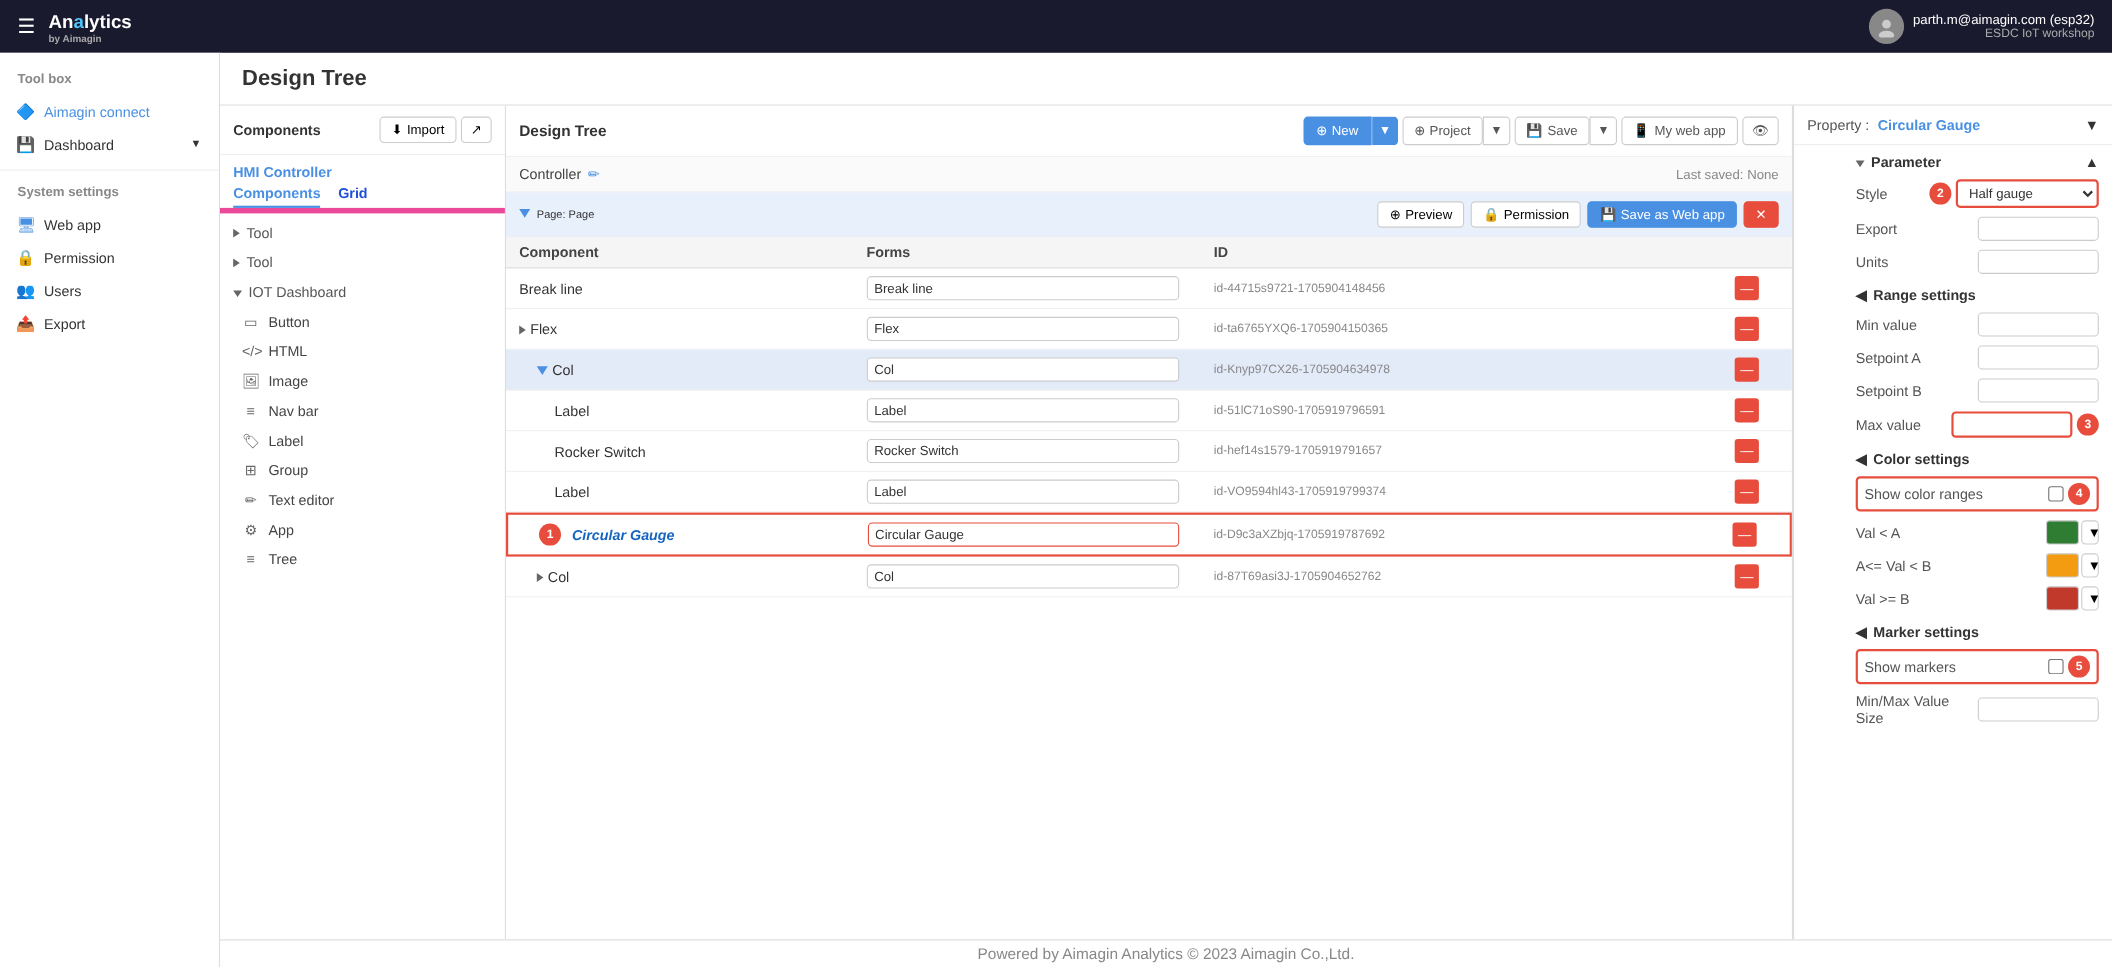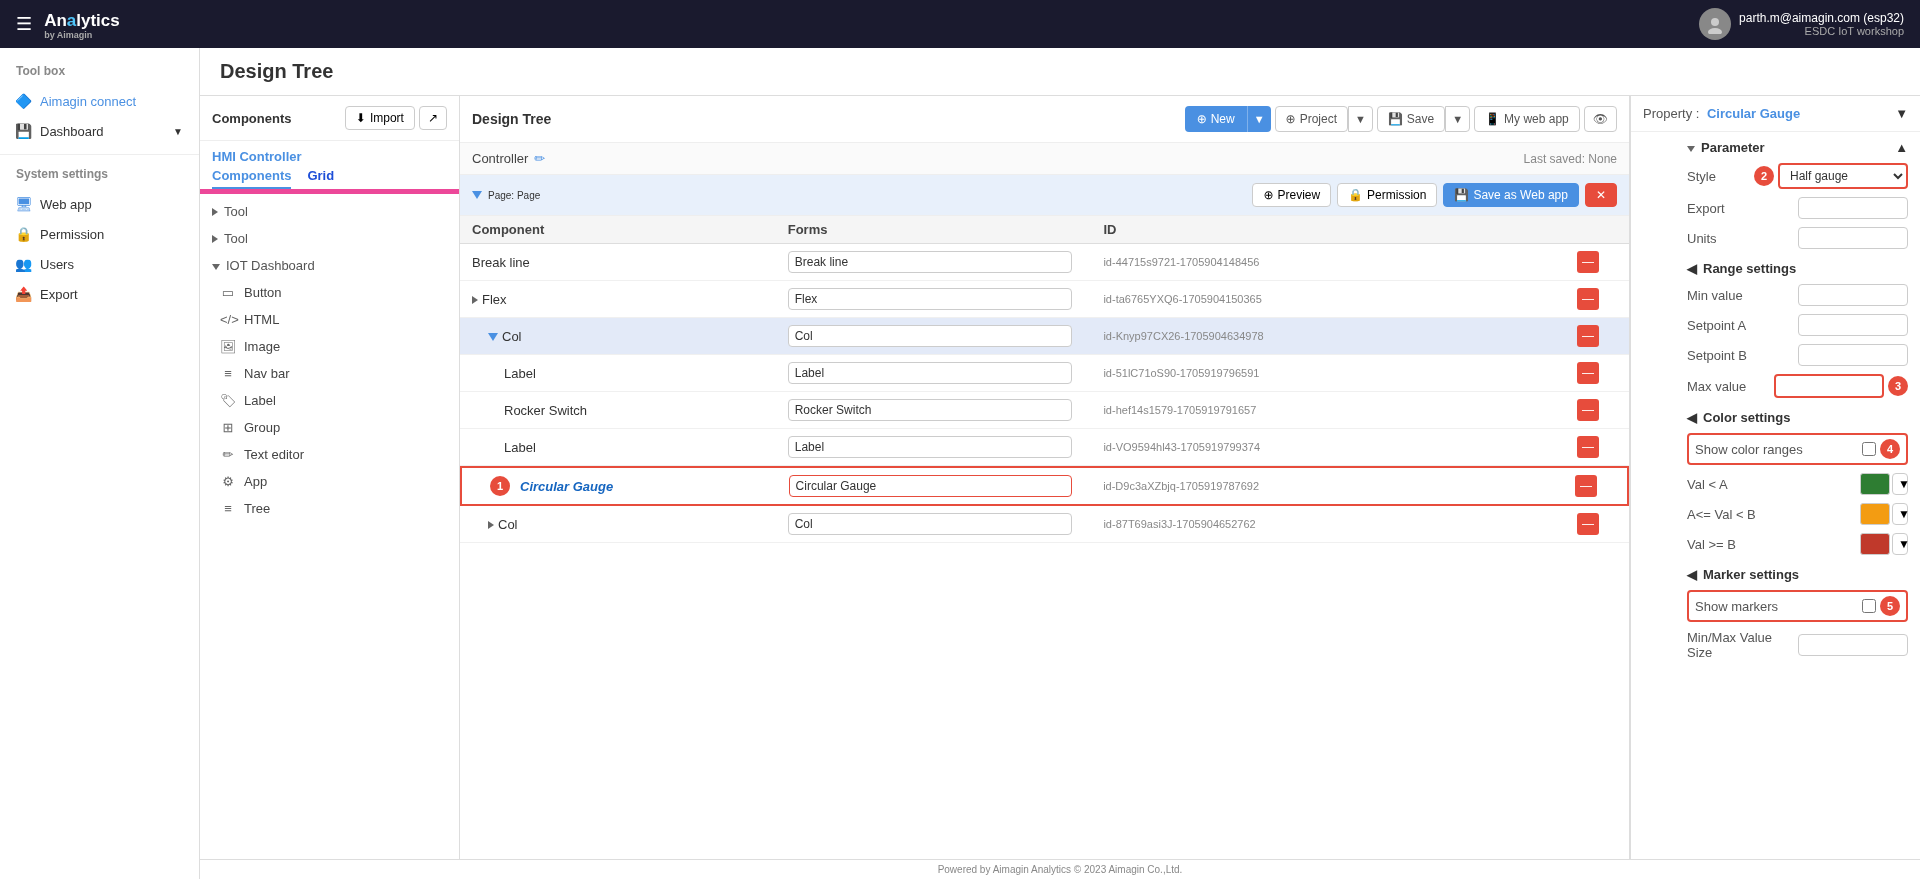--- a/index.html
+++ b/index.html
@@ -228,21 +228,21 @@
       font-size: 11px; font-weight: bold; flex-shrink: 0;
     }
 
     
     ::-webkit-scrollbar { width: 6px; height: 6px; }
     ::-webkit-scrollbar-track { background: #f1f1f1; }
     ::-webkit-scrollbar-thumb { background: #ccc; border-radius: 3px; }
 
     .footer {
       background: white; border-top: 1px solid #ddd;
-      padding: 4px 12px; font-size: 10px; color: #888; text-align: center;
+      padding: 4px 12px; font-size: 14px; color: #888; text-align: center;
     }
     .triangle-down { width: 0; height: 0; border-left: 5px solid transparent; border-right: 5px solid transparent; border-top: 8px solid #4a90e2; display: inline-block; }
     .triangle-down-sm { width: 0; height: 0; border-left: 4px solid transparent; border-right: 4px solid transparent; border-top: 6px solid #666; display: inline-block; }
     .triangle-right-sm { width: 0; height: 0; border-top: 4px solid transparent; border-bottom: 4px solid transparent; border-left: 6px solid #666; display: inline-block; }
 
     .row-highlight-selected { background: #e3eaf8 !important; }
   </style>
 </head>
 <body>
 

